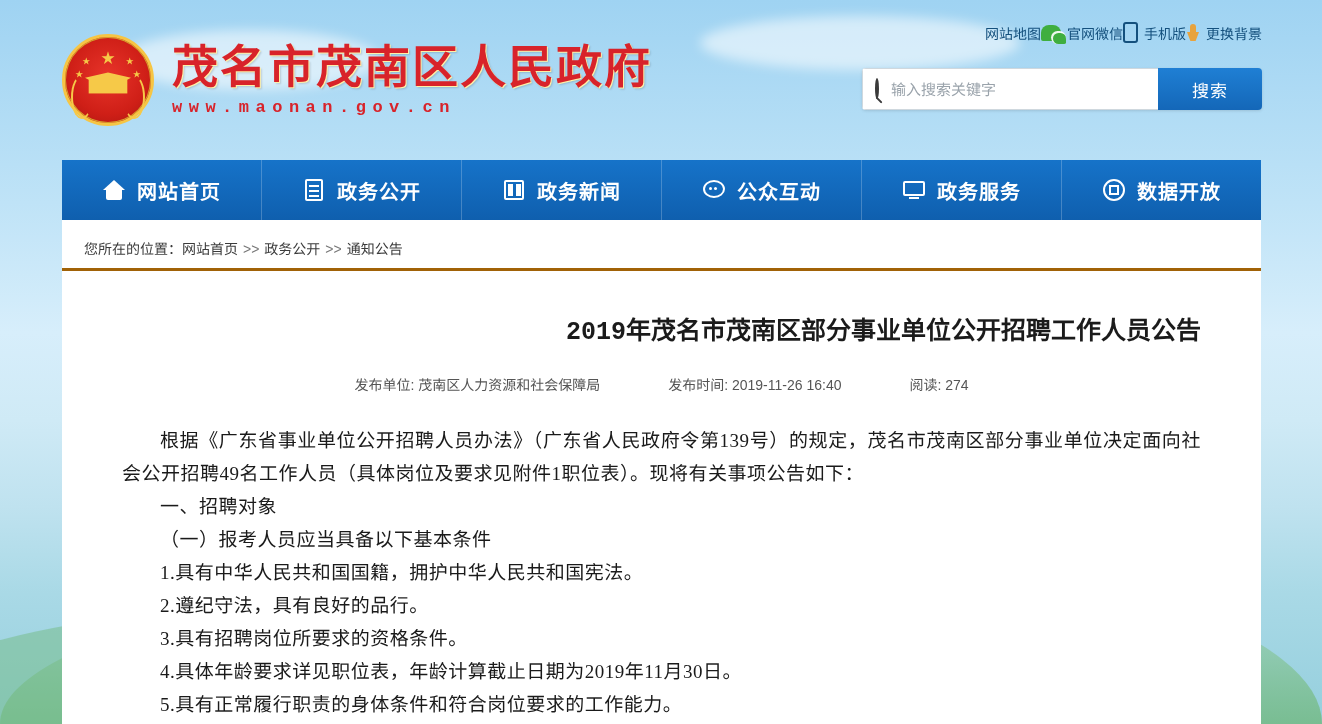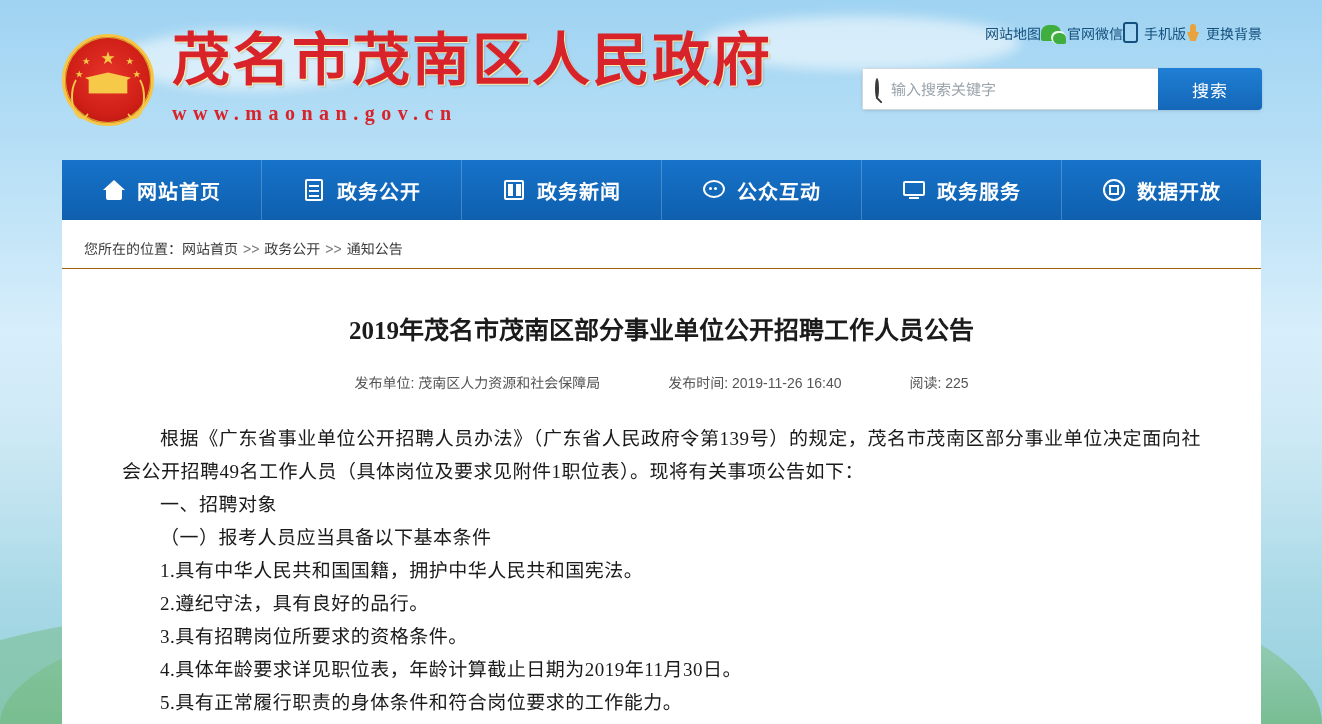--- a/index.html
+++ b/index.html
@@ -110,33 +110,33 @@
     border-top-color: transparent;
     border-right-color: transparent;
   }
   .emblem .wheat-l { left: 6px; }
   .emblem .wheat-r { right: 6px; transform: scaleX(-1); }
 
   .sitetitle {
     margin-left: 18px;
   }
   .sitetitle .cn {
-    font-family: Liberation Mono, monospace;
+    font-family: Liberation Sans, sans-serif;
     font-weight: bold;
-    font-size: 58px;
+    font-size: 46px;
     letter-spacing: 2px;
     color: #d8232a;
     text-shadow: 1px 1px 0 #fff0a8, 2px 2px 2px rgba(0,0,0,0.15);
     line-height: 1.05;
   }
   .sitetitle .en {
     margin-top: 6px;
-    font-family: Liberation Serif, serif;
+    font-family: Liberation Mono, monospace;
     font-weight: bold;
-    font-size: 20px;
+    font-size: 17px;
     letter-spacing: 6.5px;
     color: #d8232a;
   }
 
   .toplinks {
     position: absolute;
     right: 60px;
     top: 22px;
     display: flex;
     align-items: center;
@@ -403,42 +403,42 @@
     top: 220px;
     width: 1199px;
     min-height: 504px;
     background: #fff;
     box-sizing: border-box;
   }
   .breadcrumb {
     padding: 18px 0 10px 22px;
     font-size: 14px;
     color: #3b3b3b;
-    border-bottom: 1px solid #a16207;
+    border-bottom: 3px solid #a16207;
   }
   .breadcrumb .bc-link {
     color: #3b3b3b;
     text-decoration: none;
     cursor: pointer;
   }
   .breadcrumb .sep {
     color: #777;
     margin: 0 5px;
   }
   .article {
     padding: 0 60px;
   }
   .article-title {
-    text-align: center;
+    text-align: right;
     font-size: 25px;
     font-weight: bold;
     color: #1b1b1b;
     margin: 44px 0 12px 0;
     line-height: 1.4;
-    font-family: Liberation Serif, serif;
+    font-family: Liberation Mono, monospace;
   }
   .article-meta {
     display: flex;
     justify-content: center;
     gap: 68px;
     margin-top: 24px;
     font-size: 14px;
     color: #555;
   }
   .article-body {
@@ -562,21 +562,21 @@
         <div>
           <span>发布单位:</span>
           <span>茂南区人力资源和社会保障局</span>
         </div>
         <div>
           <span>发布时间:</span>
           <span>2019-11-26 16:40</span>
         </div>
         <div>
           <span>阅读:</span>
-          <span>225</span>
+          <span>274</span>
         </div>
       </div>
 
       <div class="article-body">
         <p class="indent">根据《广东省事业单位公开招聘人员办法》（广东省人民政府令第139号）的规定，茂名市茂南区部分事业单位决定面向社会公开招聘49名工作人员（具体岗位及要求见附件1职位表）。现将有关事项公告如下：</p>
         <p class="pad">一、招聘对象</p>
         <p class="pad">（一）报考人员应当具备以下基本条件</p>
         <p class="pad">1.具有中华人民共和国国籍，拥护中华人民共和国宪法。</p>
         <p class="pad">2.遵纪守法，具有良好的品行。</p>
         <p class="pad">3.具有招聘岗位所要求的资格条件。</p>

